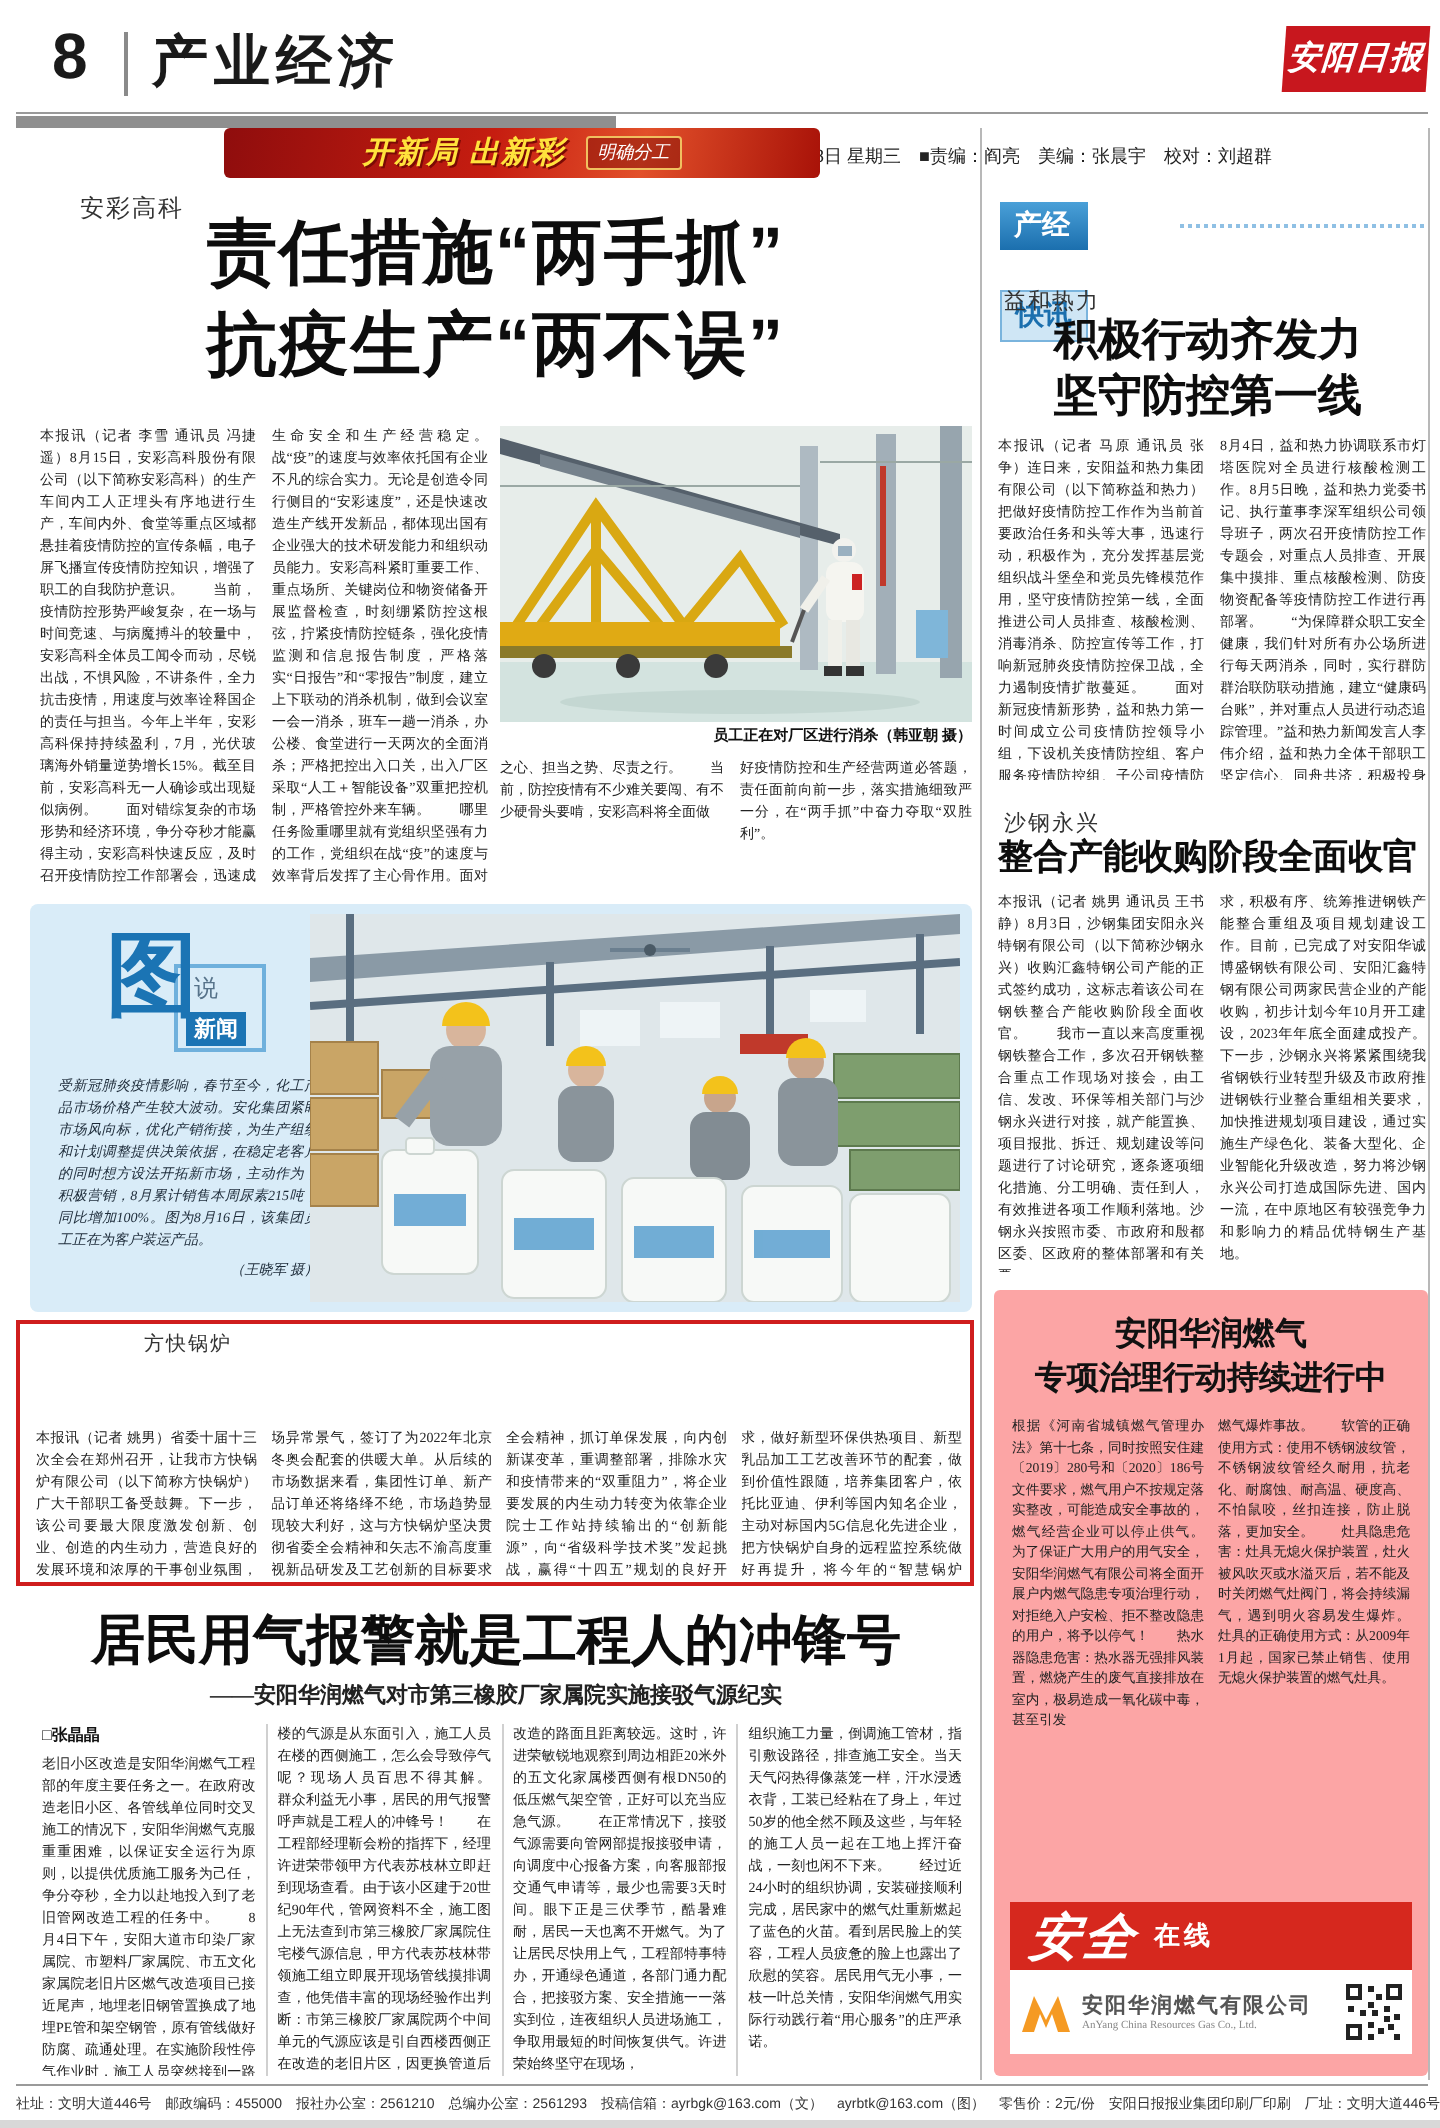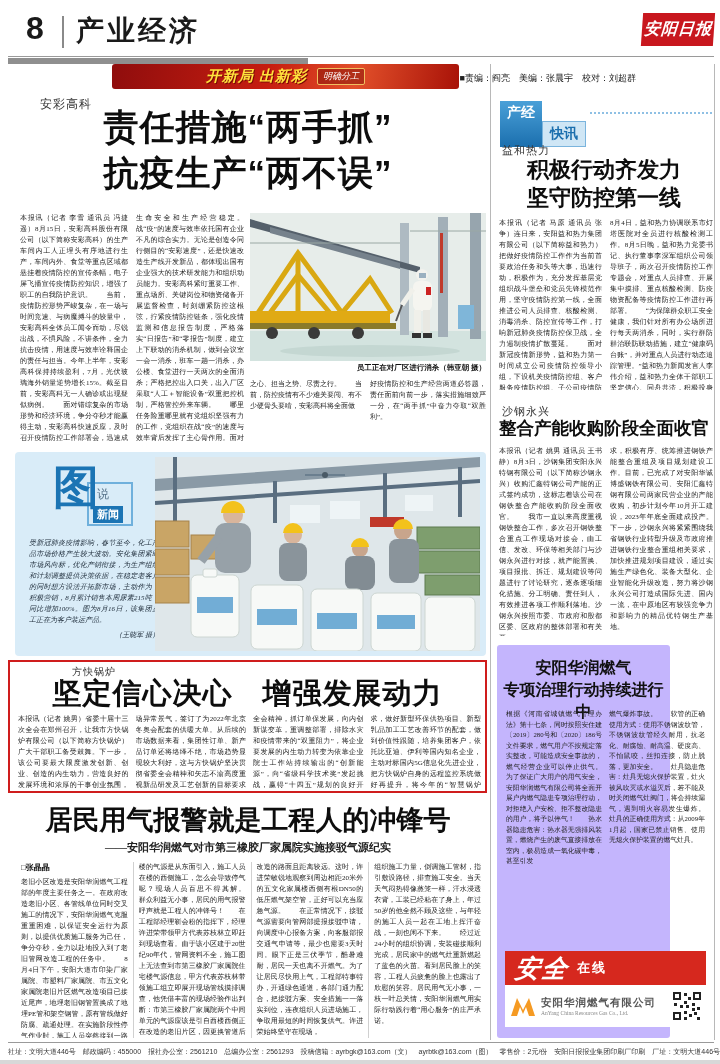--- a/index.html
+++ b/index.html
@@ -13,21 +13,21 @@
   .head-sep { left:62px; top:16px; width:2px; height:32px; background:#8a8a8a; }
   .section-title { left:76px; top:12px; font-family:"Liberation Sans",sans-serif; font-size:28px; font-weight:bold; letter-spacing:3px; }
   .head-meta { right:84px; top:32px; font-size:9px; color:#222; font-family:"Liberation Sans",sans-serif; white-space:nowrap;margin-top:40px; }
   .masthead { right:6px; top:13px; width:72px; height:33px; background:#c8171e; color:#fff;
               display:flex; align-items:center; justify-content:center; font-weight:bold;
               font-size:16px; font-style:italic; transform:skewX(-4deg); letter-spacing:1px; }
   .head-rule { left:8px; top:56px; width:706px; height:1px; background:#9a9a9a; }
   .head-bar { left:8px; top:58px; width:300px; height:6px; background:#8f8f8f; }
 
   
-  .banner { left:112px; top:64px; width:347px; height:25px; border-radius:3px;
+  .banner { left:112px; top:64px; width:298px; height:25px; border-radius:3px;
             background:linear-gradient(100deg,#8f0d0d,#c61d10 45%,#e2502a 70%,#a81208);
             display:flex; align-items:center; justify-content:center; gap:10px; }
   .banner-main { color:#ffe23c; font-weight:900; font-size:15px; font-style:italic;
                  text-shadow:1px 1px 0 #7a0a05; letter-spacing:1px; font-family:"Liberation Sans",sans-serif; }
   .banner-tag { color:#fff; font-size:9px; font-style:italic; border:1px solid #f0c060;
                 padding:1px 5px; border-radius:2px; background:rgba(120,10,5,.45); }
 
   
   .kicker { font-size:12px; color:#333; letter-spacing:1px; }
   .lead-kicker { left:40px; top:96px; }
@@ -69,36 +69,36 @@
   .gas-head { left:12px; top:802px; width:472px; text-align:center; font-size:27px; font-weight:900; color:#0d0d0d; }
   .gas-sub { left:12px; top:840px; width:472px; text-align:center; font-size:11px; font-weight:bold; color:#222; }
   .gas-cols { left:16px; top:862px; width:470px; height:176px; display:flex; }
   .gas-cols .col { flex:1; padding:0 5px; border-left:1px solid #d0d0d0; }
   .gas-cols .col:first-child { border-left:none; }
   .byline { font-size:8px; font-weight:bold; margin-bottom:4px; color:#111; }
 
   
   .vline { top:64px; width:1px; height:976px; background:#b8b8b8; }
   .vl1 { left:490px; } .vl2 { left:714px; }
-  .qbadge { left:500px; top:101px; display:flex; align-items:stretch; font-family:"Liberation Sans",sans-serif; }
+  .qbadge { left:500px; top:101px; display:flex; align-items:stretch; font-family:"Liberation Sans",sans-serif;flex-direction:column; }
   .qb1 { background:linear-gradient(180deg,#4aa0d8,#1b6fae); color:#fff; font-weight:bold; font-size:14px; padding:3px 7px; }
   .qb2 { background:#cfe6f5; color:#1b6fae; font-weight:bold; font-size:14px; padding:3px 7px; border:1px solid #7ab4dd;margin-top:20px; }
   .qdots { left:590px; top:112px; width:122px; border-top:2px dotted #8fc0e4; }
 
   .ra-kicker { left:502px; top:143px; font-size:11px; }
   .ra-head { left:494px; top:156px; width:220px; text-align:center; font-size:22px; font-weight:900;
              line-height:28px; color:#0d0d0d; }
   .ra-cols { left:499px; top:218px; width:214px; height:172px; display:flex; gap:8px; }
   .ra-cols .bodycol, .rb2-cols .bodycol, .nb-cols .bodycol { position:static; flex:1; height:100%; }
 
   .rb2-kicker { left:502px; top:404px; font-size:11px; }
   .rb2-head { left:494px; top:416px; width:220px; text-align:center; font-size:17.5px; font-weight:900; color:#0d0d0d; }
   .rb2-cols { left:499px; top:446px; width:214px; height:190px; display:flex; gap:8px; }
 
-  .notice { left:497px; top:645px; width:173px; height:393px; background:#c4b5fd; border-radius:3px; }
+  .notice { left:497px; top:645px; width:217px; height:393px; background:#fca5a5; border-radius:3px; }
   .nb-head { position:absolute; left:0; top:12px; width:100%; text-align:center; font-size:16px; font-weight:900;
              line-height:22px; color:#111; }
   .nb-cols { position:absolute; left:9px; top:64px; width:199px; height:236px; display:flex; gap:7px; }
   .nb-cols .bodycol { font-size:6.8px; line-height:10.5px; }
   .safety { position:absolute; left:8px; top:306px; width:201px; height:34px; background:#d6281e;
             display:flex; align-items:center; overflow:hidden; }
   .safety .big { color:#fff; font-size:25px; font-weight:900; font-style:italic; transform:skewX(-8deg);
                  margin-left:10px; letter-spacing:2px; }
   .safety .small { color:#fff; font-size:13px; font-weight:bold; margin-left:8px; letter-spacing:2px; }
   .company { position:absolute; left:8px; top:340px; width:201px; height:42px; background:#fff;
@@ -256,21 +256,20 @@
             <rect x="162" y="156" width="40" height="16"></rect>
           <rect x="222" y="158" width="38" height="14"></rect>
             <rect x="42" y="140" width="36" height="16"></rect>
         </g>
       </svg>
     </div>
   </div>
 
   <div class="abs redbox">
     <div class="rb-kicker kicker">方快锅炉</div>
-    <div class="rb-head">坚定信心决心　增强发展动力</div>
     <div class="rb-cols">
       <div class="bodycol">本报讯（记者 姚男）省委十届十三次全会在郑州召开，让我市方快锅炉有限公司（以下简称方快锅炉）广大干部职工备受鼓舞。下一步，该公司要最大限度激发创新、创业、创造的内生动力，营造良好的发展环境和浓厚的干事创业氛围，凝心聚力开创崭新局面。　　今年，方快锅炉发展遇到河南水灾和疫情防控双重压力，但企业的外部市</div>
       <div class="bodycol">场异常景气，签订了为2022年北京冬奥会配套的供暖大单。从后续的市场数据来看，集团性订单、新产品订单还将络绎不绝，市场趋势显现较大利好，这与方快锅炉坚决贯彻省委全会精神和矢志不渝高度重视新品研发及工艺创新的目标要求密不可分。　　进入下半年，方快锅炉将梳理思路再出发，认真学习贯彻省委十届十三次</div>
       <div class="bodycol">全会精神，抓订单保发展，向内创新谋变革，重调整部署，排除水灾和疫情带来的“双重阻力”，将企业要发展的内生动力转变为依靠企业院士工作站持续输出的“创新能源”，向“省级科学技术奖”发起挑战，赢得“十四五”规划的良好开局。　　方快锅炉将按照本次会议关于“聚焦战略重点壮大新兴产业”的相关要</div>
       <div class="bodycol">求，做好新型环保供热项目、新型乳品加工工艺改善环节的配套，做到价值性跟随，培养集团客户，依托比亚迪、伊利等国内知名企业，主动对标国内5G信息化先进企业，把方快锅炉自身的远程监控系统做好再提升，将今年的“智慧锅炉房”商用项目做好现场完善，起与客户真正实现陪伴的使用体验。</div>
     </div>
   </div>
 
   <div class="abs gas-head">居民用气报警就是工程人的冲锋号</div>
   <div class="abs gas-sub">——安阳华润燃气对市第三橡胶厂家属院实施接驳气源纪实</div>

